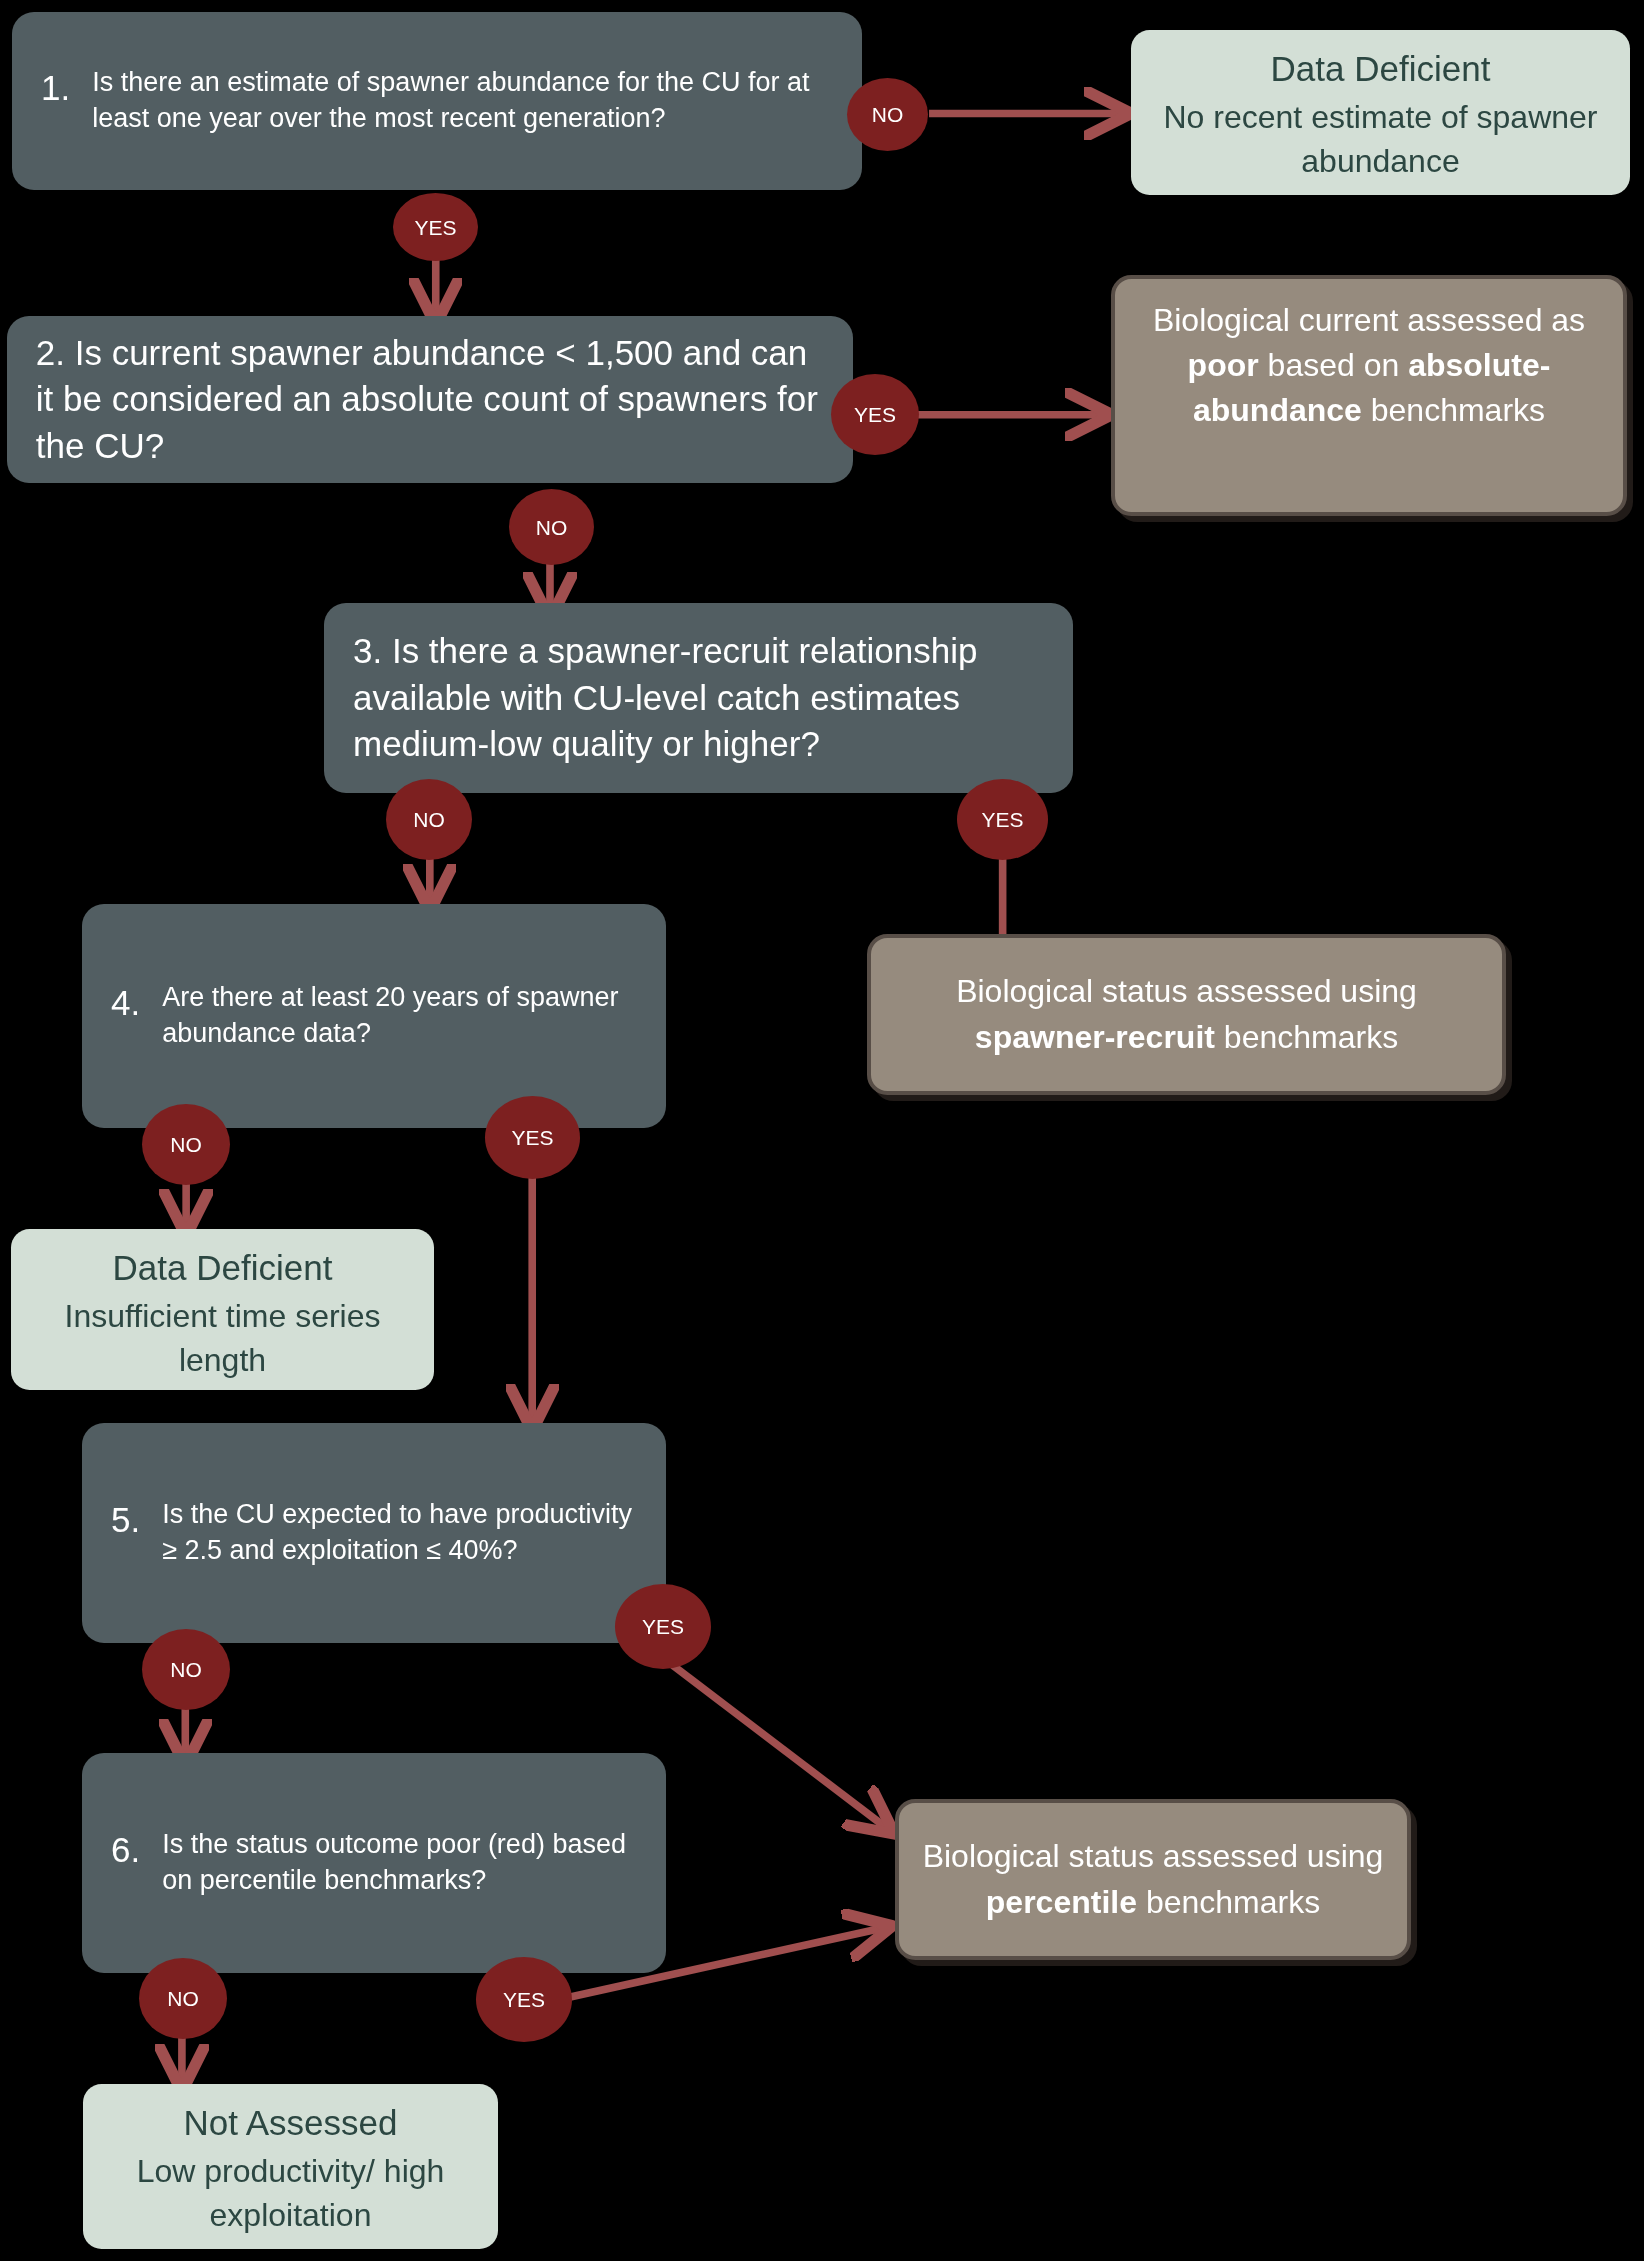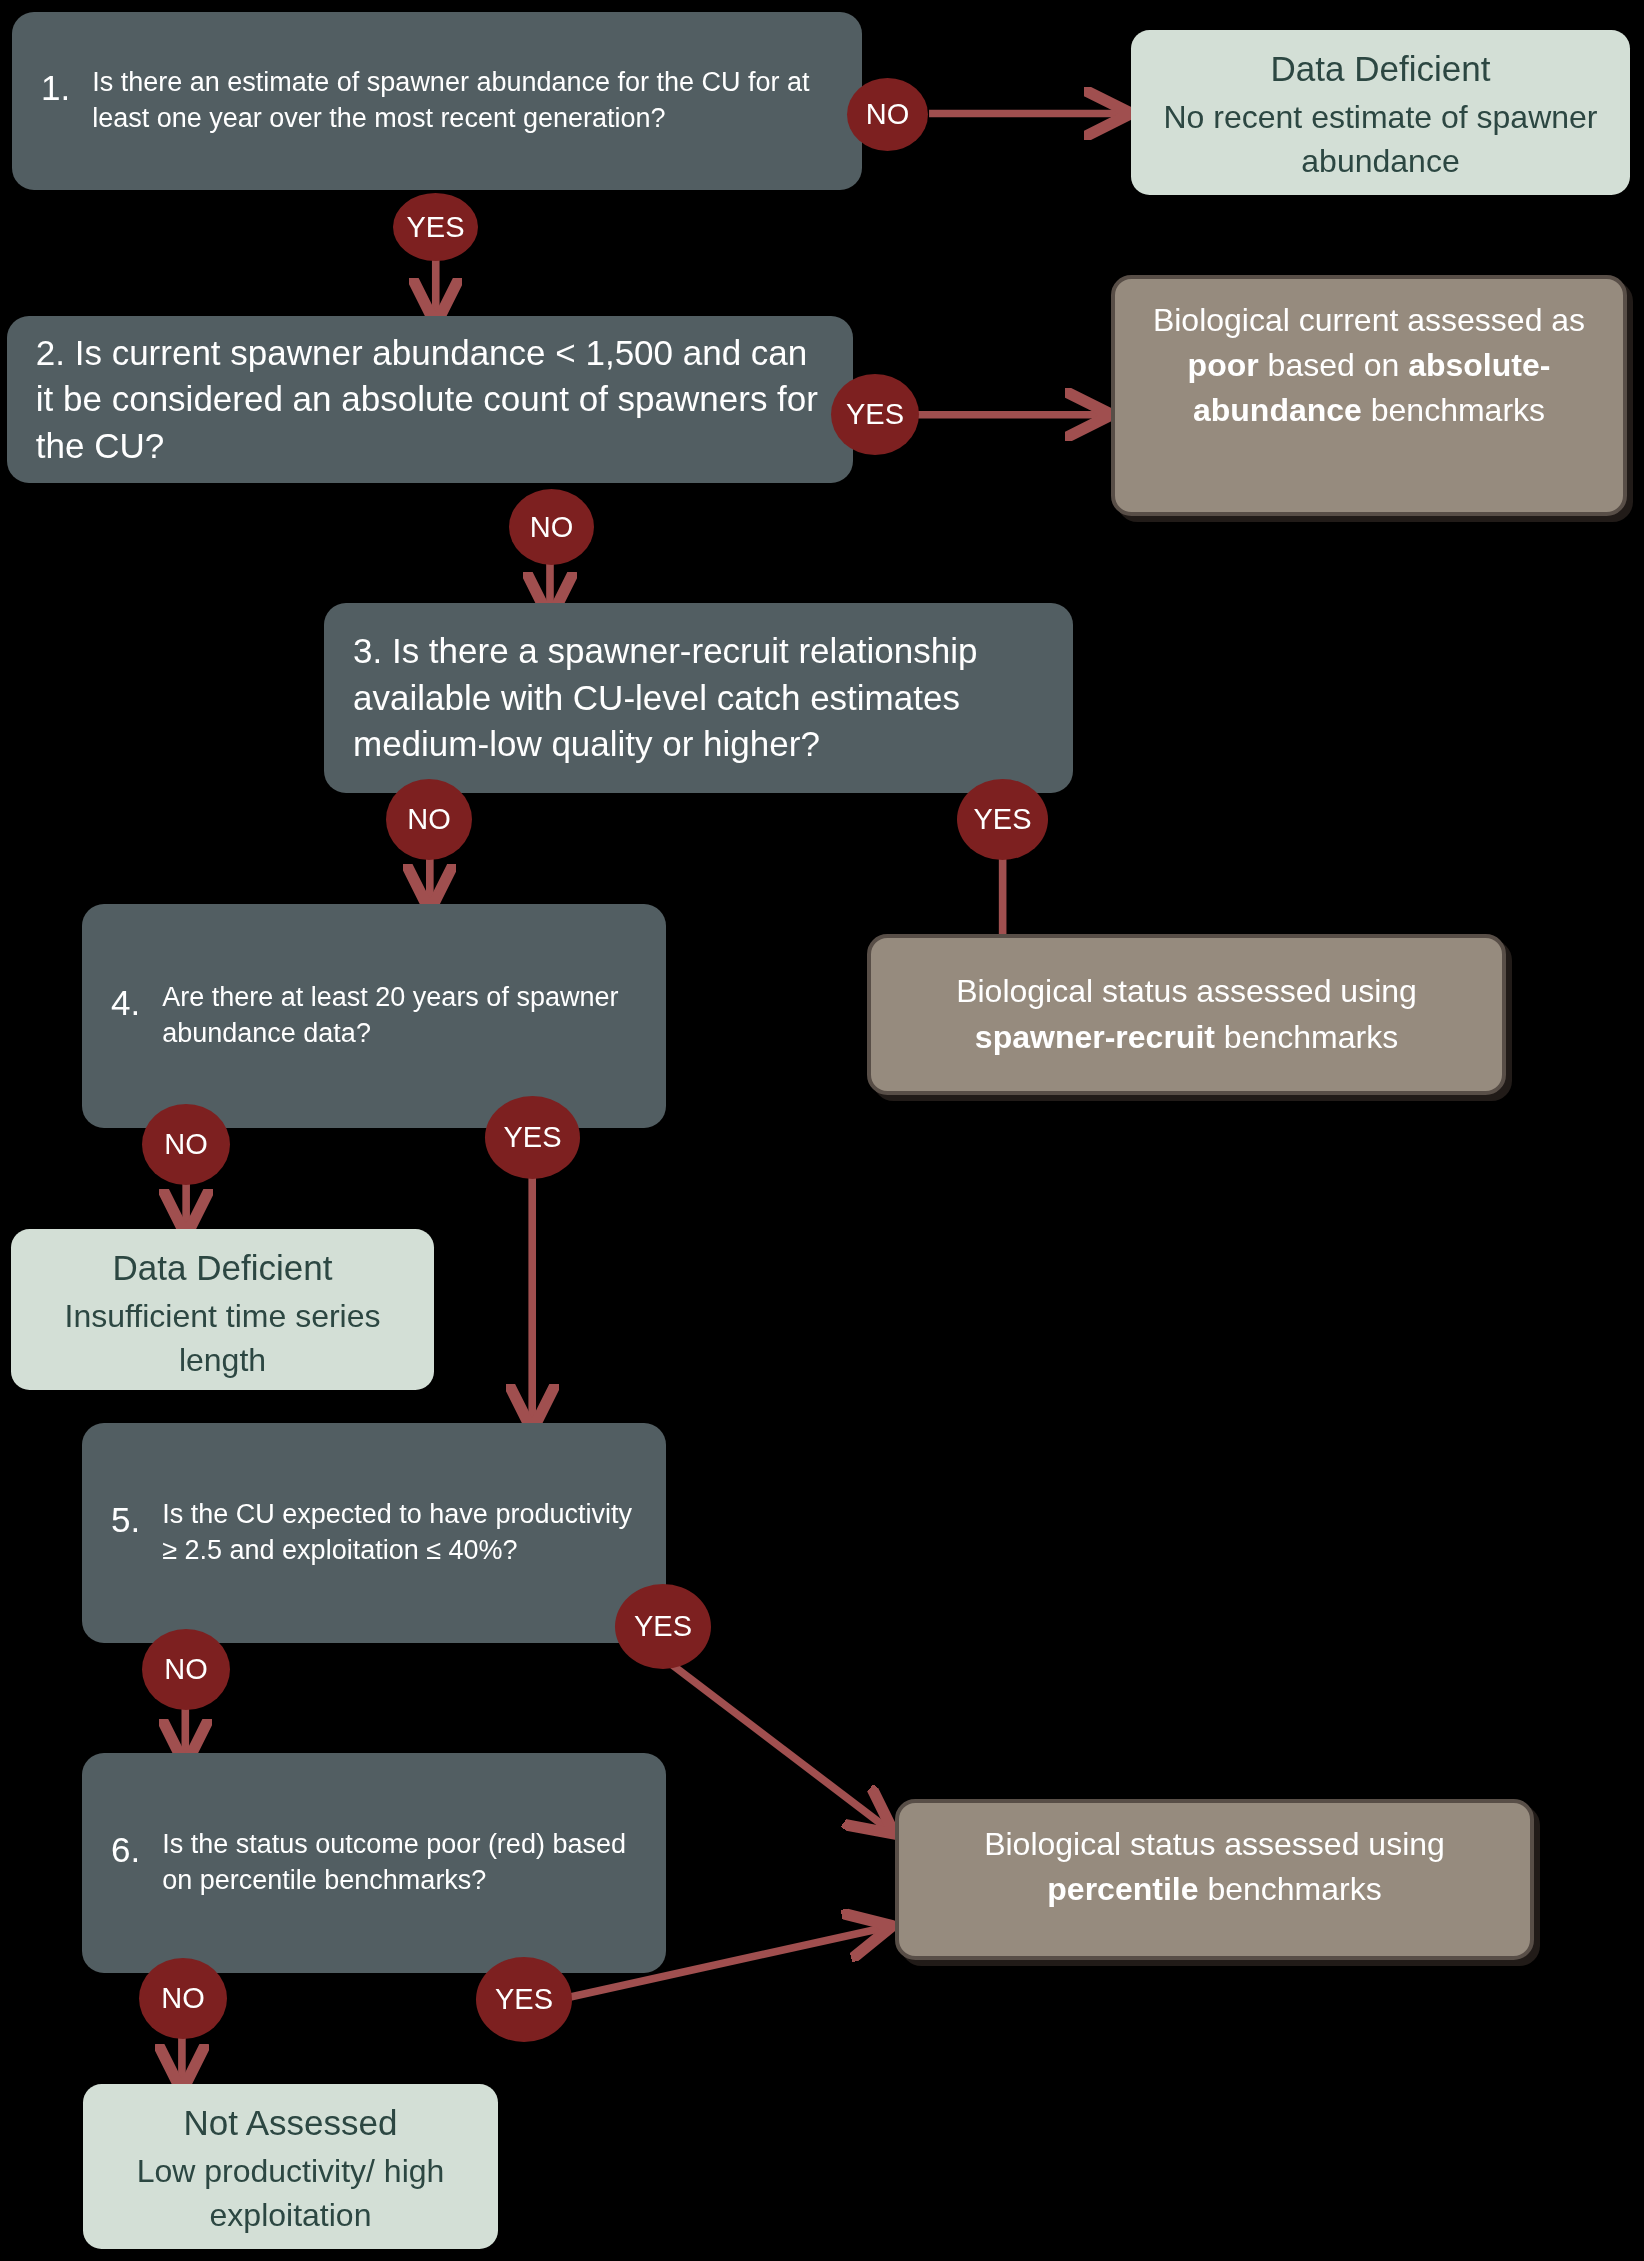--- a/index.html
+++ b/index.html
@@ -92,21 +92,21 @@
 
   
   .badge {
     position: absolute;
     background: #7d2020;
     color: #ffffff;
     border-radius: 50%;
     display: flex;
     align-items: center;
     justify-content: center;
-    font-size: 29px;
+    font-size: 21px;
     z-index: 5;
     line-height: 1;
   }
 </style>
 </head>
 <body>
 
 <div id="stage">
 
   <svg class="arrow-layer" viewBox="0 0 1943 2672">
@@ -195,22 +195,22 @@
     </div>
   </div>
 
   <div class="node q-box" style="left:82px; top:1753px; width:584px; height:220px;">
     <div class="node-inner">
       <span class="q-num">6.</span>
       <span class="q-text">Is the status outcome poor (red) based on percentile benchmarks?</span>
     </div>
   </div>
 
-  <div class="node o-box" style="left:895px; top:1799px; width:639px; height:161px;
-              display:flex; align-items:flex-start; justify-content:center;">
+  <div class="node o-box" style="left:895px; top:1799px; width:516px; height:161px;
+              display:flex; align-items:center; justify-content:center;">
     <div style="width:100%;">
       <span>Biological status assessed using </span><b>percentile</b><span> benchmarks</span>
     </div>
   </div>
 
   <div class="node t-box" style="left:83px; top:2084px; width:415px; height:165px; display:block;">
     <span class="t-title">Not Assessed</span>
     <span class="t-sub">Low productivity/ high exploitation</span>
   </div>
 

